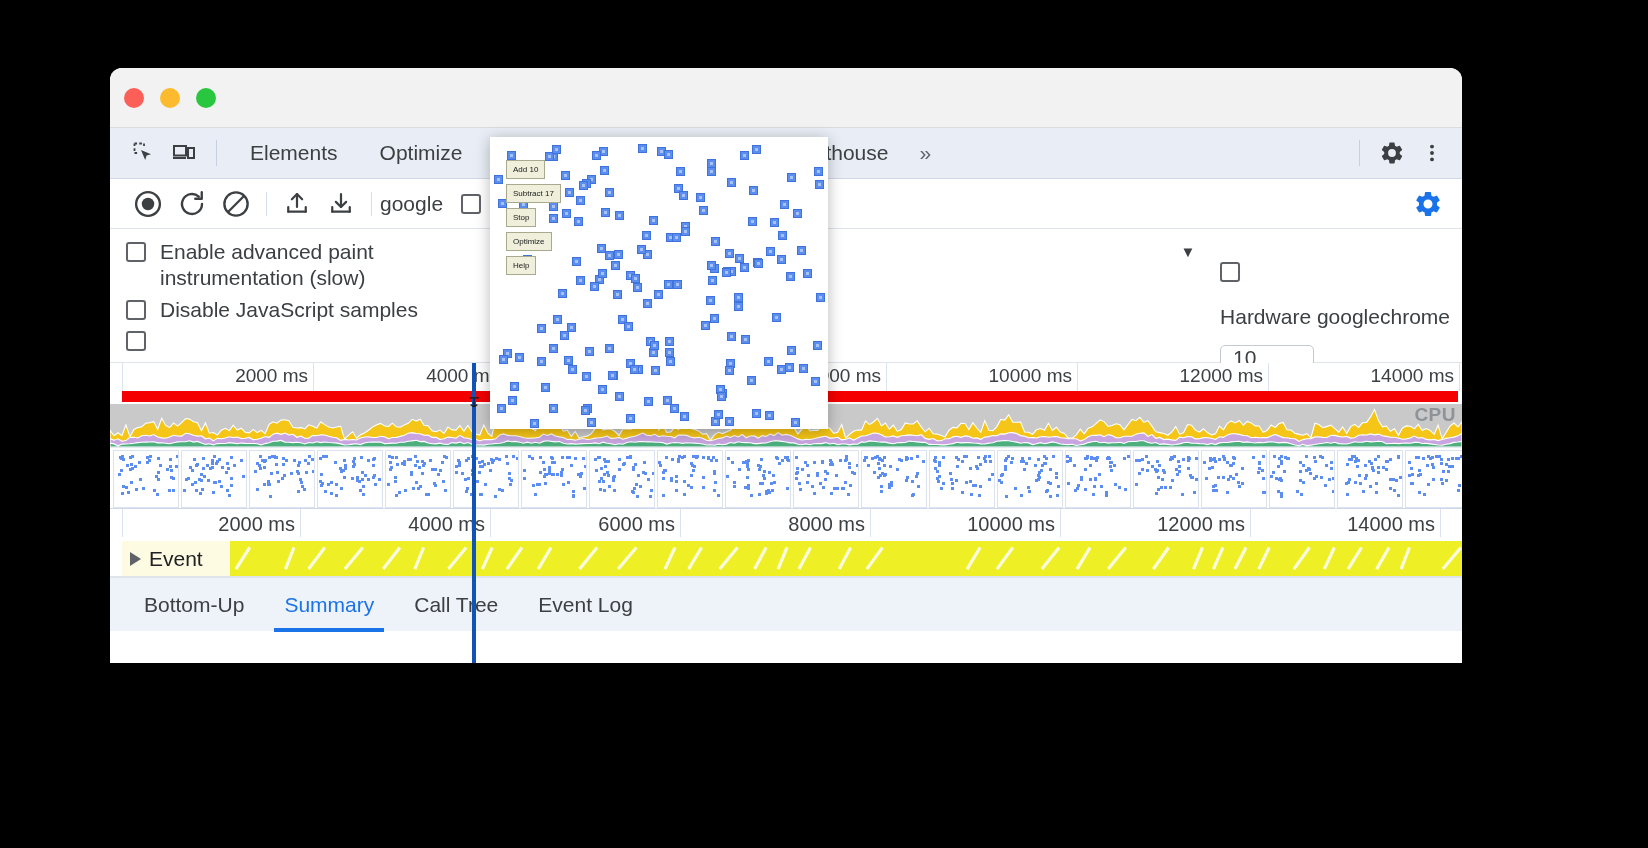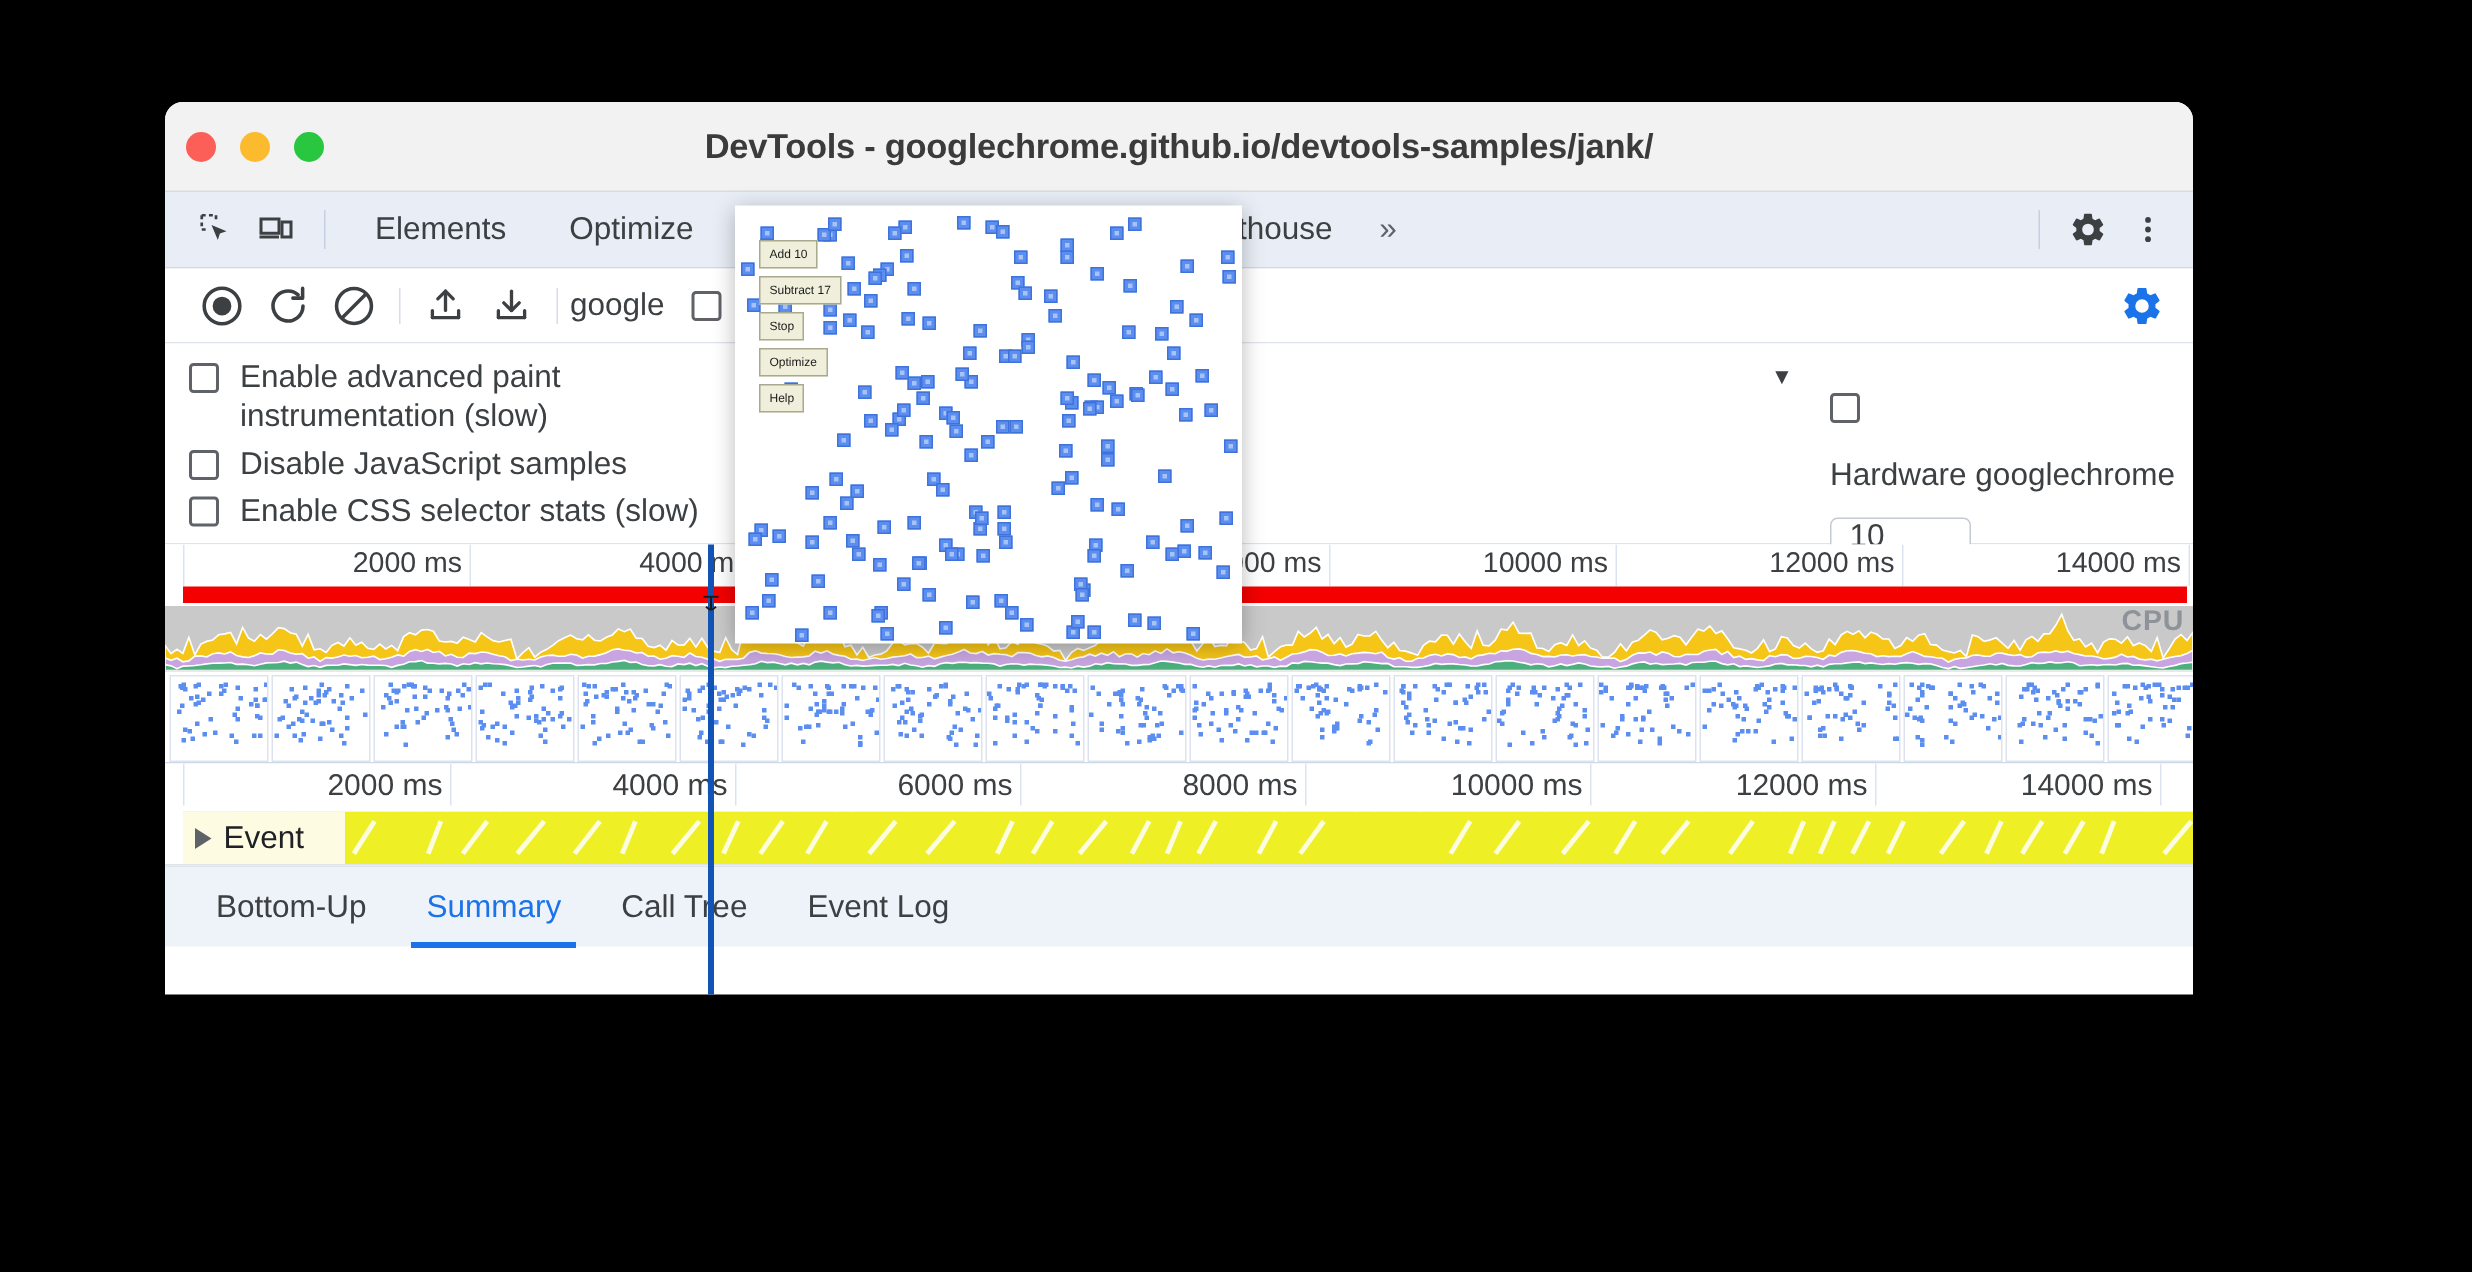--- a/index.html
+++ b/index.html
@@ -261,21 +261,20 @@
 <body>
 
 <div id="window">
 
   <div id="titlebar">
     <div class="traffic">
       <div class="dot red"></div>
       <div class="dot yellow"></div>
       <div class="dot green"></div>
     </div>
-    <div id="window-title">DevTools - googlechrome.github.io/devtools-samples/jank/</div>
   </div>
 
   <div id="tabstrip">
     <div class="tb-icon">
       <svg width="24" height="24" viewBox="0 0 24 24">
         <g stroke="#3c4043" stroke-width="1.8" fill="none" stroke-dasharray="2.6 2.2">
           <path d="M2.5 2.5h9.5M2.5 2.5v9.5M2.5 12h4M12 2.5v4"></path>
         </g>
         <path d="M9 9 L19 13.2 L14.6 14.6 L13.2 19 Z" fill="#3c4043"></path>
       </svg>
@@ -379,21 +378,20 @@
       <div class="srow">
         <div class="cb"></div>
         <div class="lbl two">Enable advanced paint instrumentation (slow)</div>
       </div>
       <div class="srow">
         <div class="cb"></div>
         <div class="lbl">Disable JavaScript samples</div>
       </div>
       <div class="srow">
         <div class="cb"></div>
-        <div class="lbl">Enable CSS selector stats (slow)</div>
       </div>
     </div>
     <div class="col mid">
       <div class="caret" style="margin-left:610px;">▼</div>
     </div>
     <div class="col right">
       <div class="cb" style="margin-top:9px;"></div>
       <div class="lbl" style="font-size:21px;color:#3c4043;margin-top:7px;">Hardware googlechrome</div>
       <div class="numbox">10</div>
       <div class="ext-wrap" style="margin-top:8px;">

